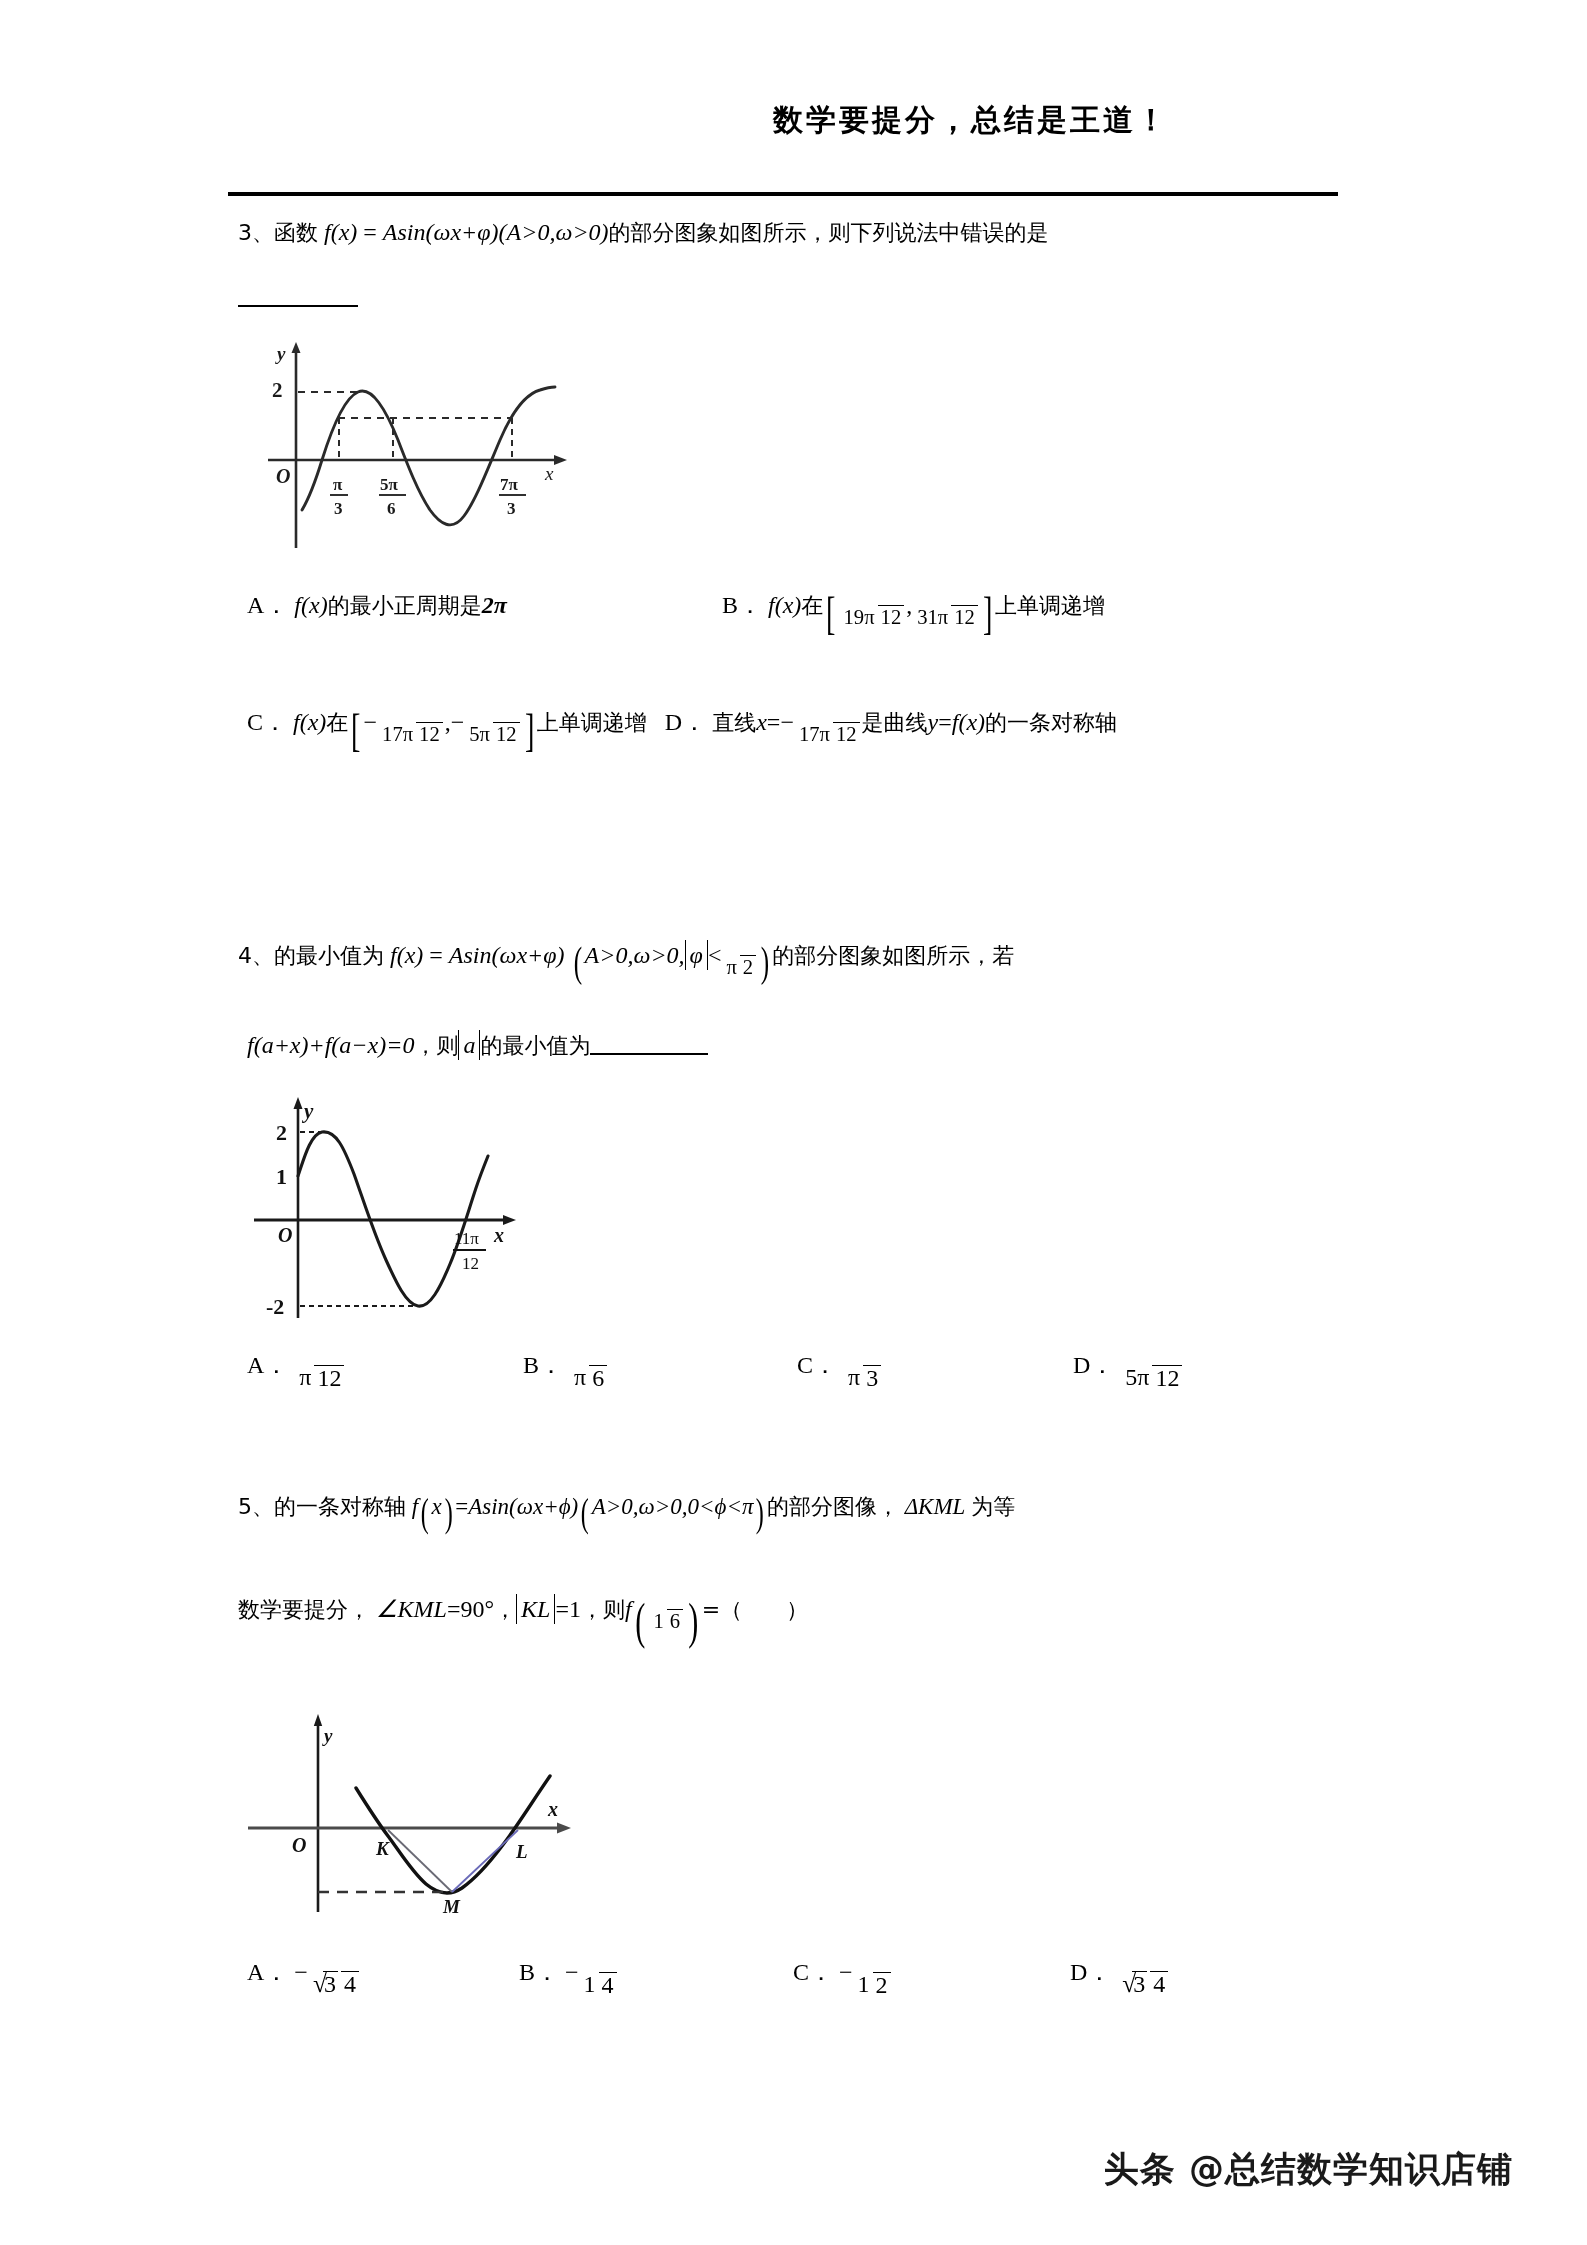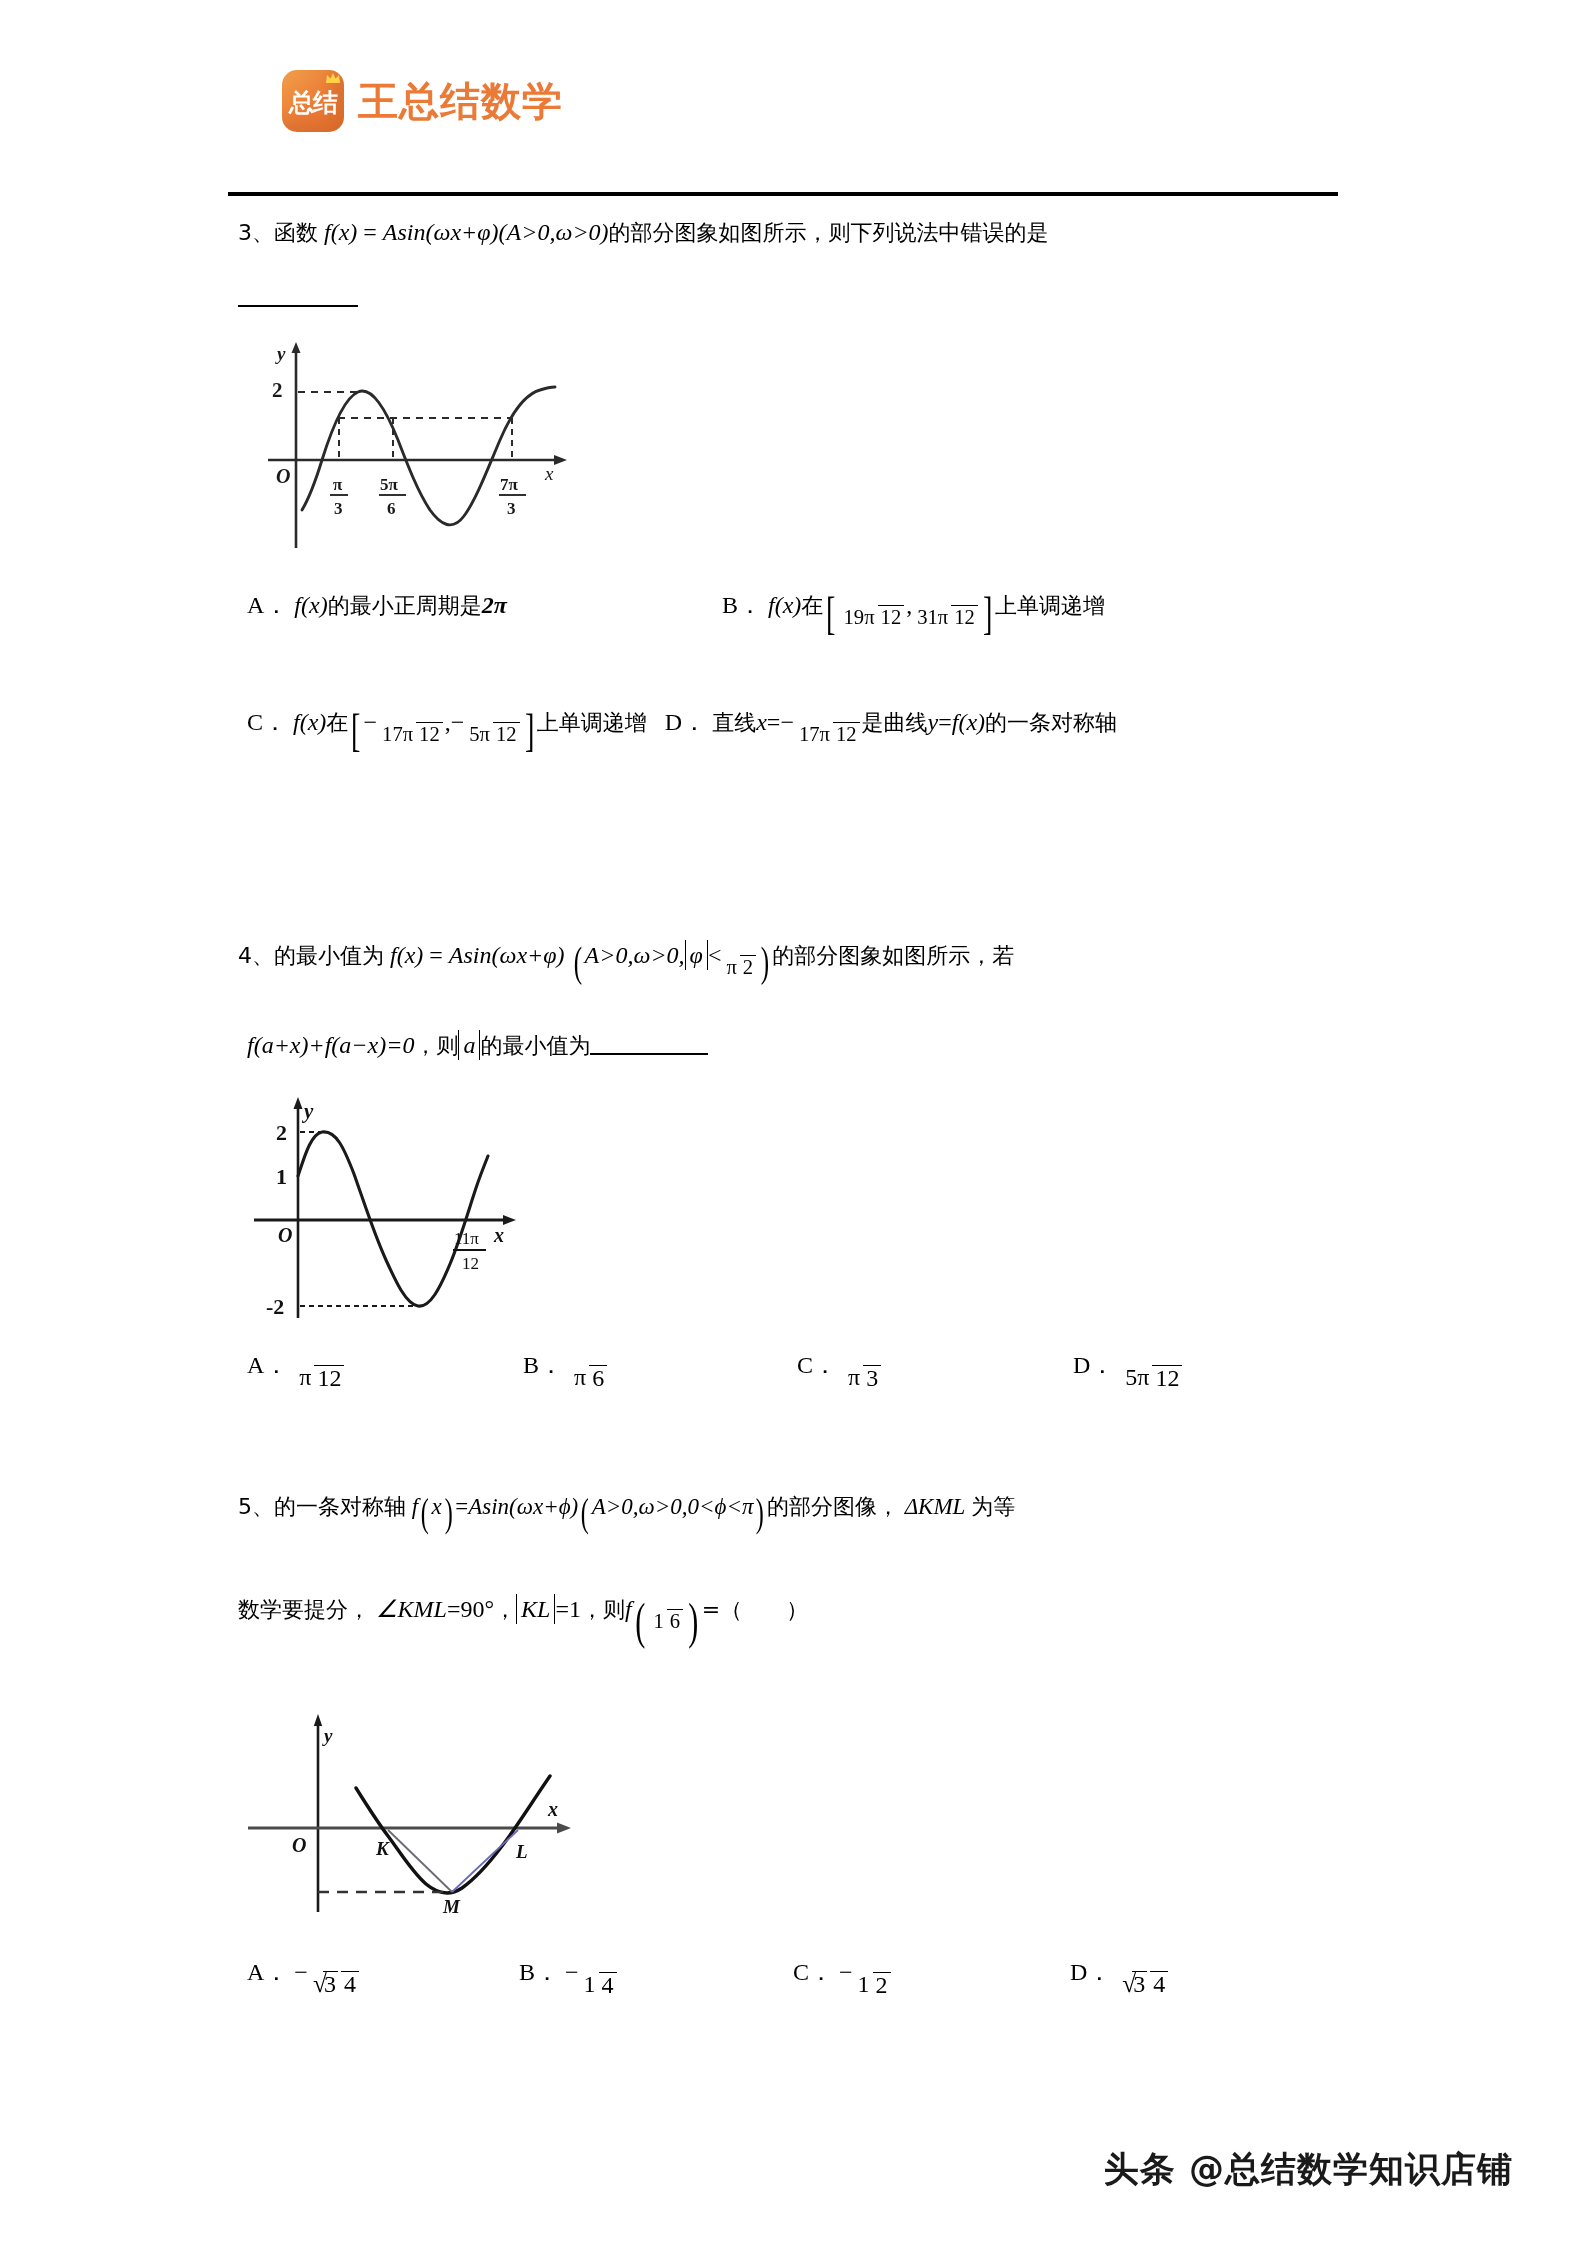--- a/index.html
+++ b/index.html
@@ -184,31 +184,21 @@
     font-size: 35px;
     color: #1a1a1a;
     white-space: nowrap;
     letter-spacing: 1px;
   }
 </style>
 </head>
 <body>
 
 <div class="header">
-  <div class="brand">
-    <div class="logo-badge">
-      <span class="zj">总结</span>
-      <span class="logo-crown">
-        <svg width="16" height="13" viewBox="0 0 16 13" aria-hidden="true">
-          <path d="M1 11 L2 3 L5.5 6.5 L8 1 L10.5 6.5 L14 3 L15 11 Z" fill="#ffd24a"></path>
-        </svg>
-      </span>
-    </div>
-    <div class="brand-name">王总结数学</div>
-  </div>
+  <div class="tagline">数学要提分，总结是王道！</div>
 </div>
 <div class="hrule"></div>
 
 <div class="qline" style="left:238px; top:215px;">
   <span class="han">3、</span><span class="han">函数</span>
   <span class="mi">f(x)</span>
   <span class="mu">=</span>
   <span class="mi">Asin(ωx+φ)(A&gt;0,ω&gt;0)</span><span class="han">的部分图象如图所示，则下列说法中错误的是</span>
 </div>
 <div class="short-ul" style="left:238px; top:305px; width:120px;"></div>

